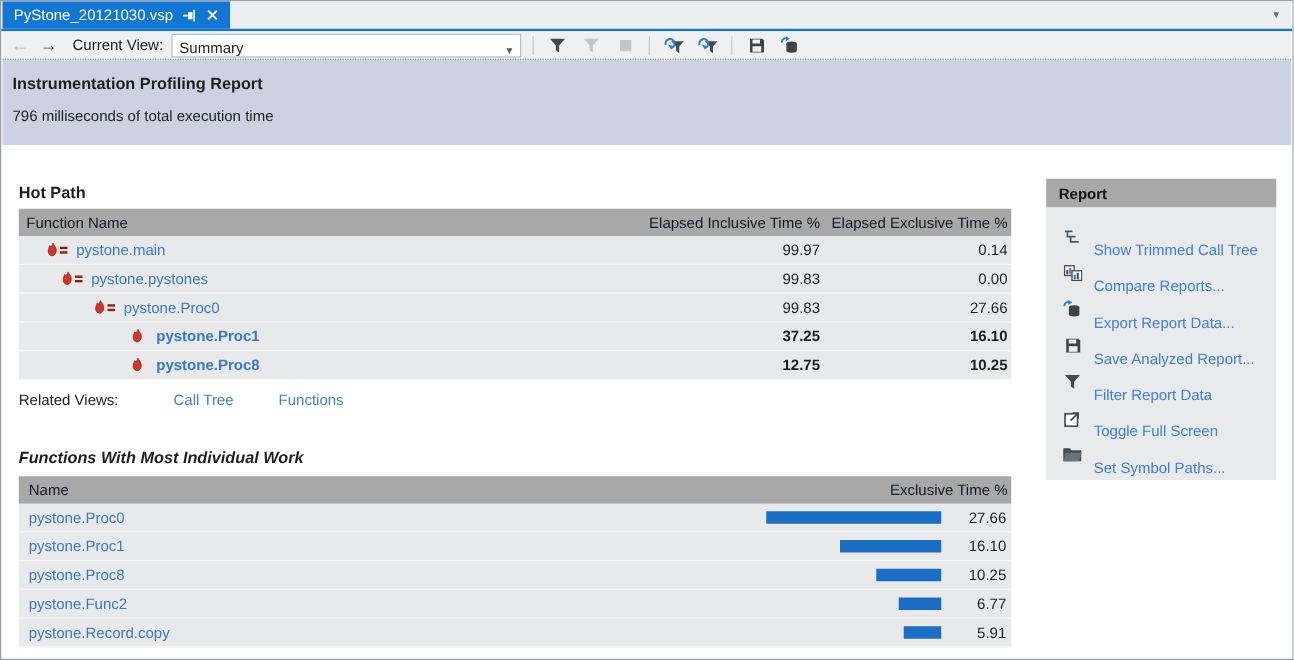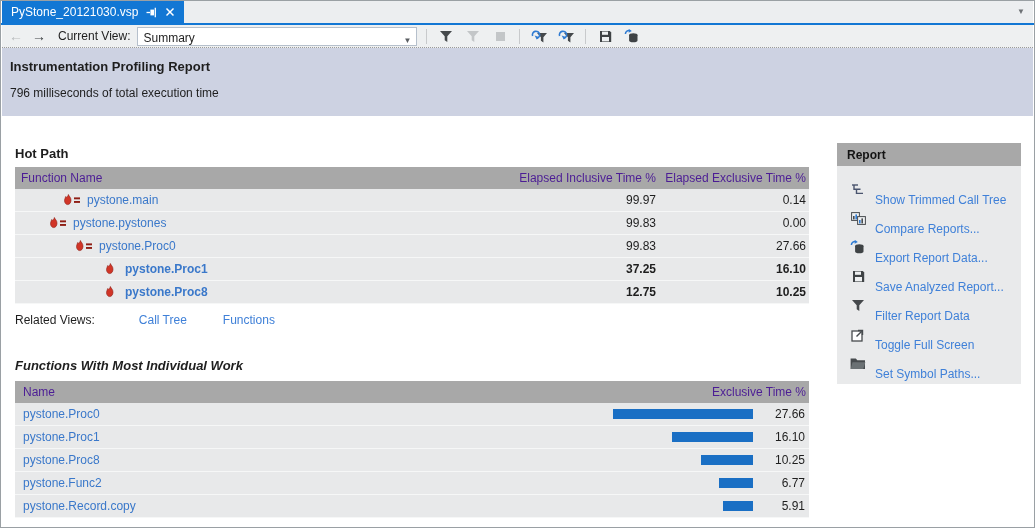--- a/index.html
+++ b/index.html
@@ -33,21 +33,21 @@
 
   
   .banner{position:absolute;left:1px;right:1px;top:47px;height:68px;background:#cdd2e2;
     padding:11px 0 0 8px;box-sizing:border-box;}
   .banner-title{font-weight:bold;font-size:13px;margin:0 0 12px 0;}
   .banner-sub{font-size:12px;}
 
   
   .sec-title{position:absolute;left:14px;font-weight:bold;font-size:13px;}
   .tbl{position:absolute;left:14px;width:794px;}
-  .tbl-head{height:22px;background:#a8a8a8;display:flex;align-items:center;color:#4c1d95;}
+  .tbl-head{height:22px;background:#a8a8a8;display:flex;align-items:center;color:#0f172a;}
   .tbl-row{height:23px;background:#e8e9ea;border-bottom:1px solid #f6f7f7;
     display:flex;align-items:center;box-sizing:border-box;}
   .c-name{flex:1;display:flex;align-items:center;padding-left:6px;min-width:0;}
   .c-incl{width:162px;text-align:right;}
   .c-excl{width:150px;text-align:right;padding-right:3px;}
   .lnk{color:#3a78ca;text-decoration:none;cursor:pointer;}
   .row-bold .lnk,.row-bold{font-weight:bold;}
   .tree-ico{display:inline-flex;width:18px;justify-content:center;margin-right:6px;}
 
   .related{position:absolute;left:14px;top:312px;display:flex;gap:16px;align-items:center;}
@@ -162,21 +162,21 @@
 
   <div class="sec-title" style="top:145px;">Hot Path</div>
   <div class="tbl" style="top:166px;">
     <div class="tbl-head">
       <div class="c-name">Function Name</div>
       <div class="c-incl">Elapsed Inclusive Time %</div>
       <div class="c-excl">Elapsed Exclusive Time %</div>
     </div>
     <div id="hot-path-rows">
         <div class="tbl-row">
-          <div class="c-name" style="padding-left: 22px; margin-left: 26px;">
+          <div class="c-name" style="padding-left: 22px;">
             <span class="tree-ico">
               <svg width="17" height="13" viewBox="0 0 17 13">
                 <path d="M4.4 0.5 C5 2.4 7 3.3 7 6.2 C7 8.7 5.5 10.6 3.7 10.6 C1.9 10.6 0.5 8.9 0.5 6.6 C0.5 4.8 1.4 4.2 1.7 2.5 C2.3 3.6 3.6 3.5 4.4 0.5 Z" fill="#d13527" stroke="#8f1f15" stroke-width="0.6"></path>
                 <rect x="10" y="3.4" width="6" height="1.9" fill="#8f1f15"></rect>
                 <rect x="10" y="7" width="6" height="1.9" fill="#8f1f15"></rect>
               </svg>
             </span>
             <span class="lnk">pystone.main</span>
           </div>
           <div class="c-incl">99.97</div>

